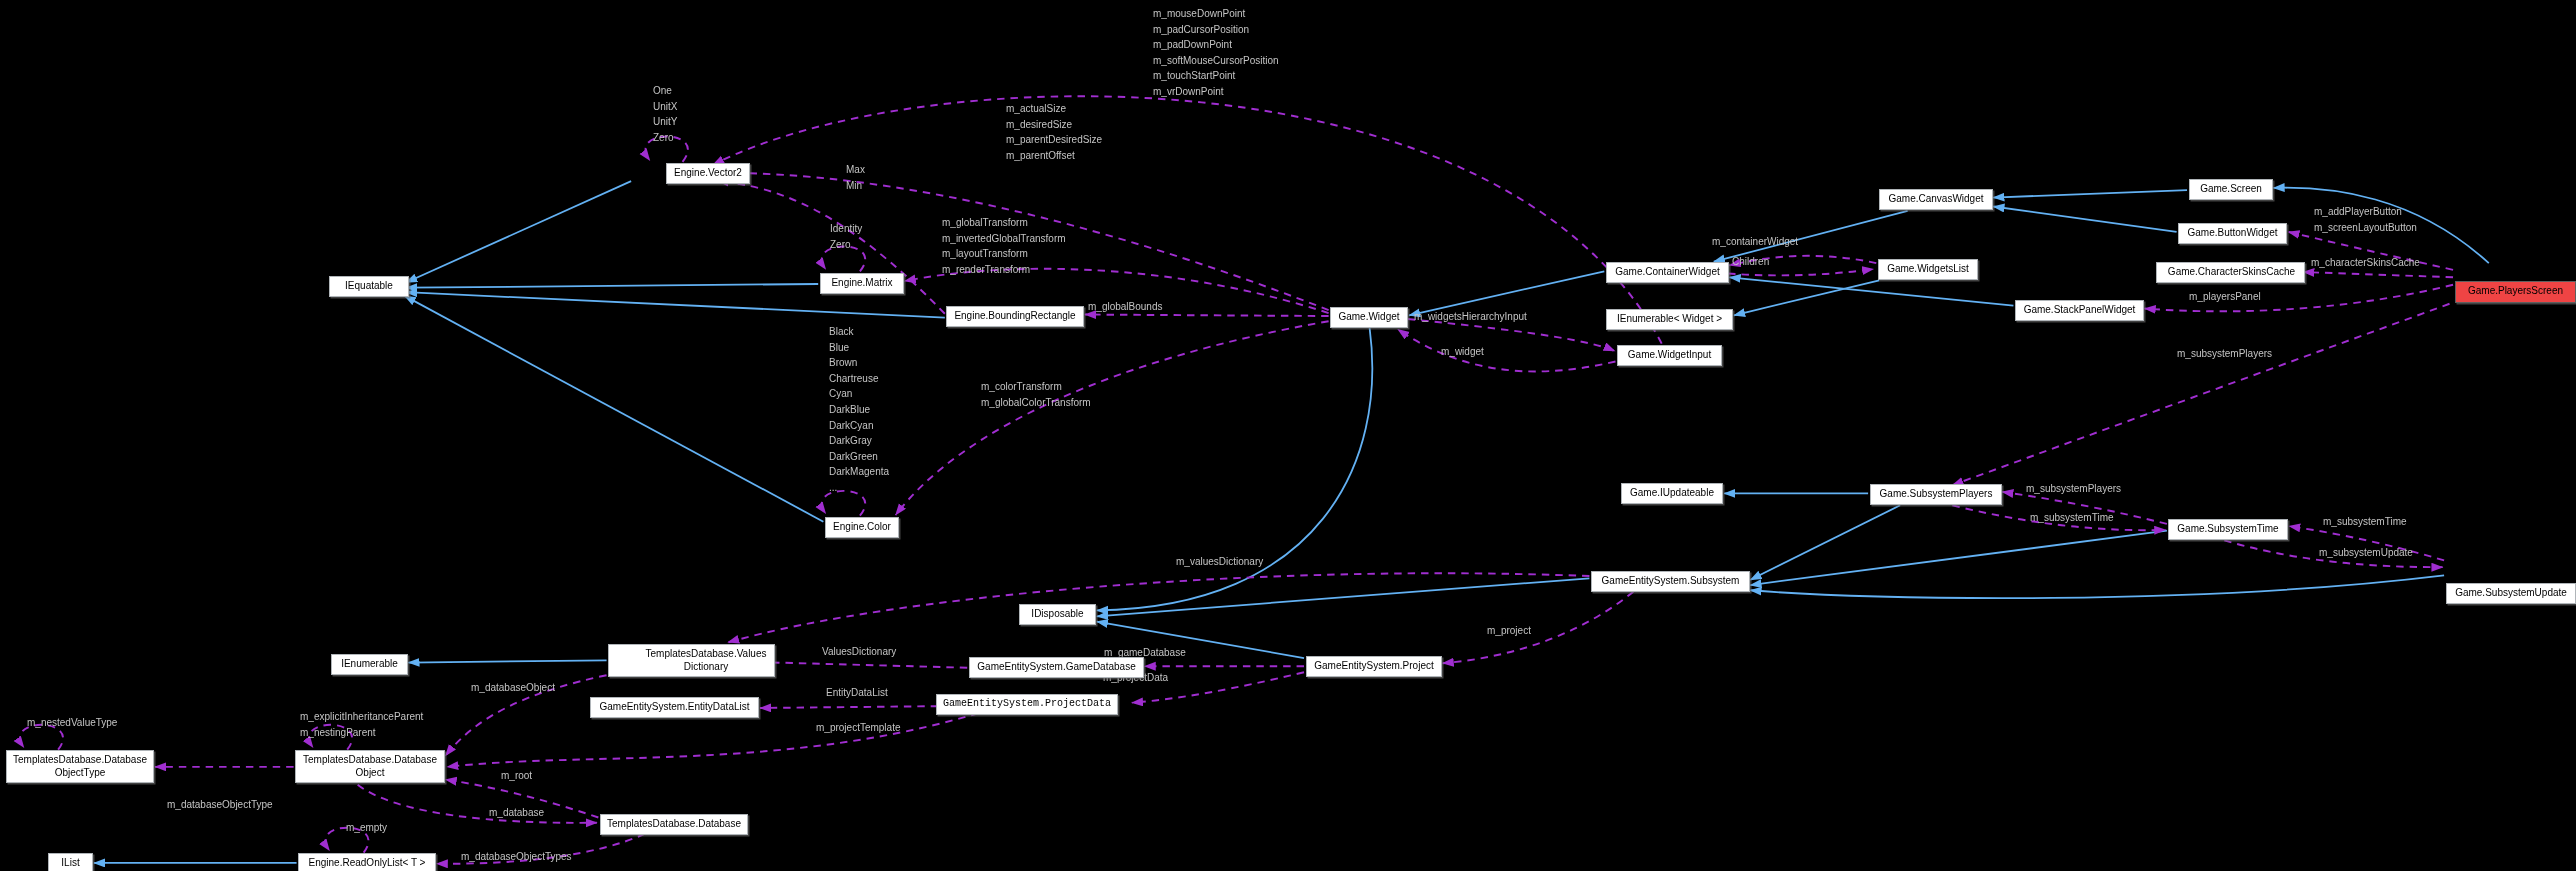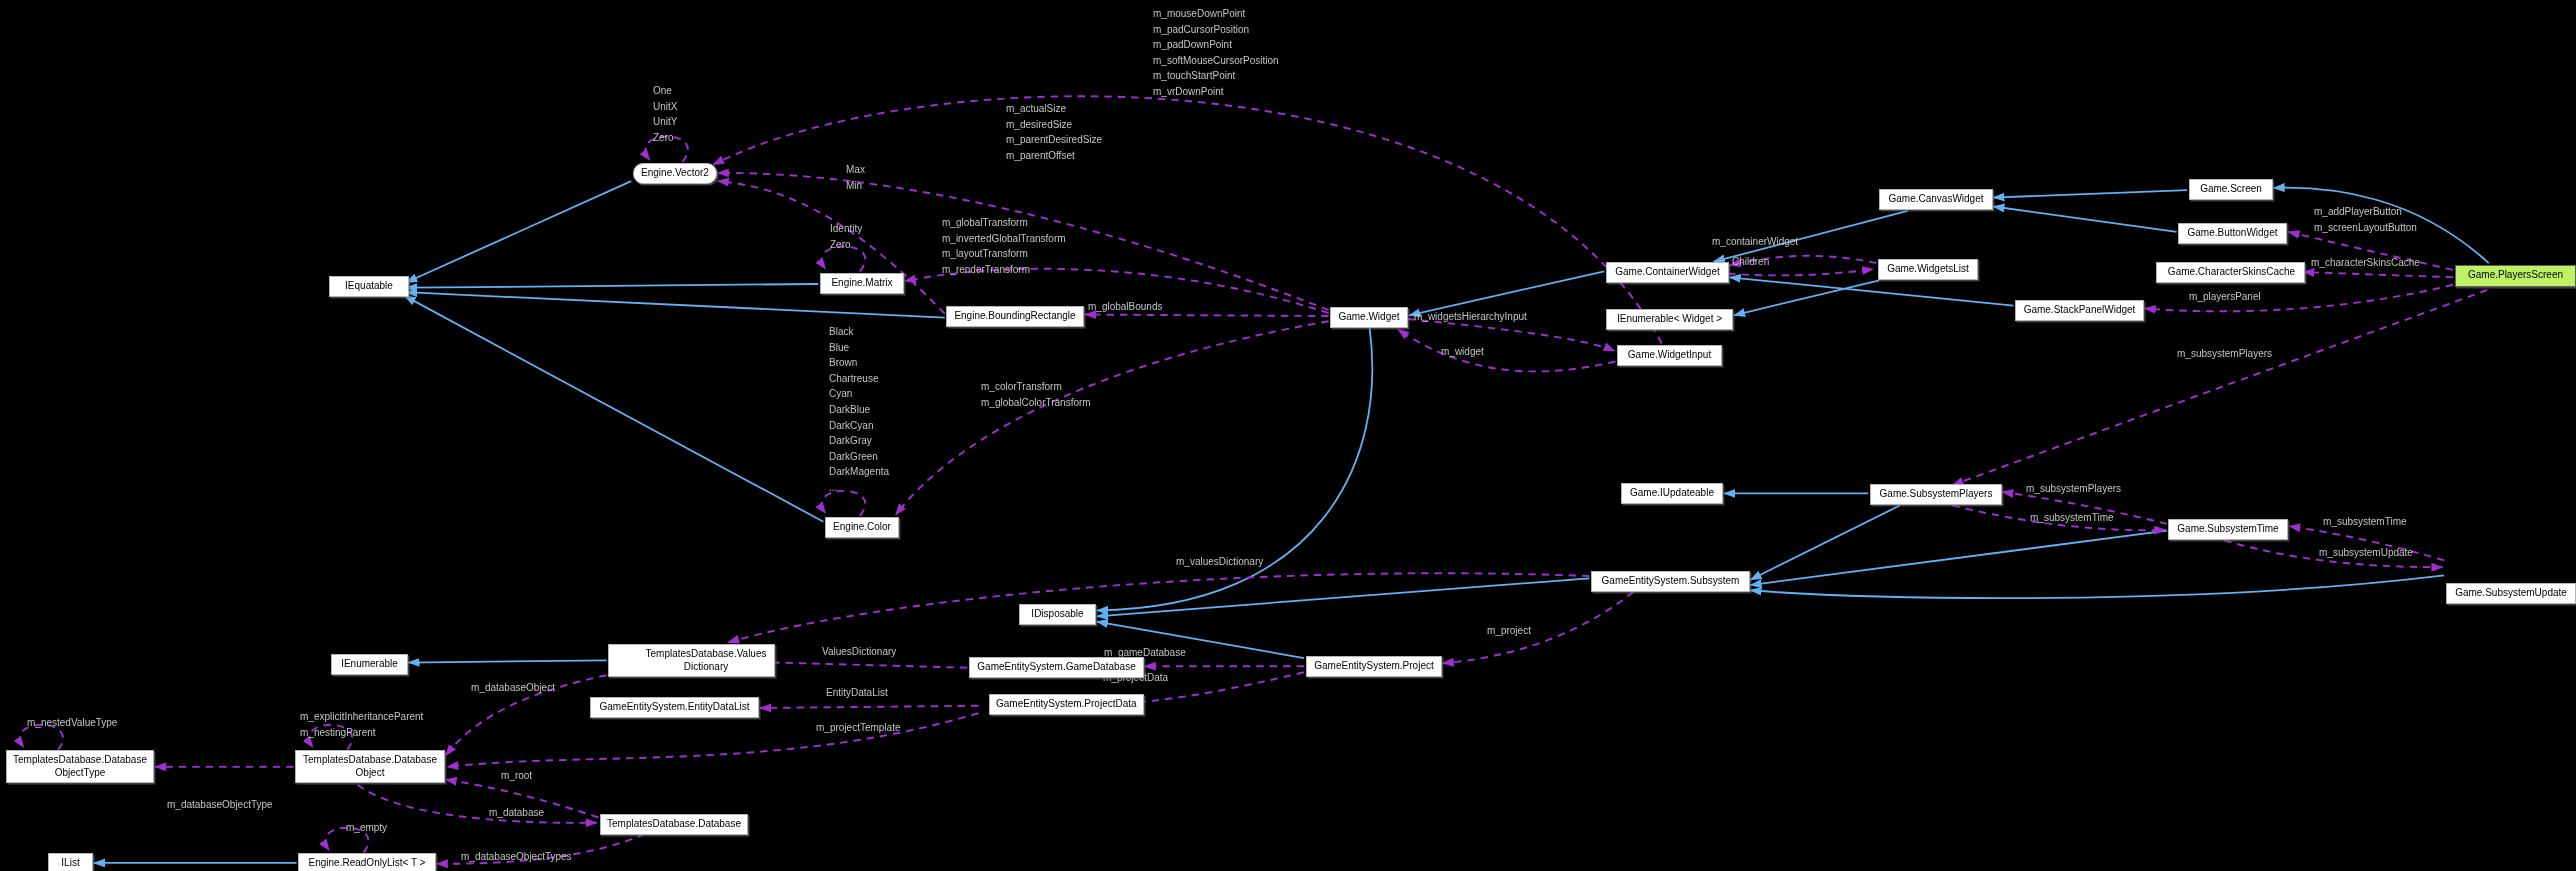--- a/index.html
+++ b/index.html
@@ -5,21 +5,21 @@
   html,body{margin:0;padding:0;background:#000;}
   #canvas{position:relative;width:2576px;height:872px;background:#000;overflow:hidden;
           font-family:"Liberation Sans", sans-serif;}
   #edges{position:absolute;left:0;top:0;width:2576px;height:872px;}
   .edge-inherit{fill:none;stroke:#63b1f3;stroke-width:2.4;}
   .edge-use{fill:none;stroke:#a02ed0;stroke-width:2.6;stroke-dasharray:10 8;}
   .node{position:absolute;background:#fff;color:#000;border:1.5px solid #b0b5b9;
         box-shadow:1.5px 1.5px 0 rgba(110,110,110,.6);
         font-size:10px;line-height:12.7px;padding:3px 6px;text-align:center;
         white-space:pre-line;transform:translateZ(0);}
-  .node.hl{background:#bef264;border-color:#5f5f5f;}
+  .node.hl{background:#ef4444;border-color:#5f5f5f;margin-top:16px;}
   .edge-label{position:absolute;color:#c4c4c4;font-size:10px;line-height:15.6px;
         white-space:pre-line;pointer-events:none;}
 </style>
 </head>
 <body>
 
 <div id="canvas">
     <svg id="edges" width="2576" height="872" viewBox="0 0 3457 1170">
       <defs>
         <marker id="ah-blue" markerUnits="userSpaceOnUse" markerWidth="20" markerHeight="14" refX="15" refY="6" orient="auto">
@@ -144,21 +144,21 @@
     <div class="edge-label" style="left: 816px; top: 720px;">m_projectTemplate</div>
     <div class="edge-label" style="left: 471px; top: 680px;">m_databaseObject</div>
     <div class="edge-label" style="left: 300px; top: 709px;">m_explicitInheritanceParent
 m_nestingParent</div>
     <div class="edge-label" style="left: 27px; top: 715px;">m_nestedValueType</div>
     <div class="edge-label" style="left: 167px; top: 757px; margin-top: 40px;">m_databaseObjectType</div>
     <div class="edge-label" style="left: 501px; top: 768px;">m_root</div>
     <div class="edge-label" style="left: 489px; top: 805px;">m_database</div>
     <div class="edge-label" style="left: 346px; top: 820px;">m_empty</div>
     <div class="edge-label" style="left: 461px; top: 849px;">m_databaseObjectTypes</div>
-    <div class="node" style="left: 633px; top: 163px; min-width: 70px; min-height: 11.2px; border-radius: 10px;">Engine.Vector2</div>
+    <div class="node" style="left: 666px; top: 163px; min-width: 70px; min-height: 11.2px;">Engine.Vector2</div>
     <div class="node" style="left: 329px; top: 276px; min-width: 66px; min-height: 11.2px;">IEquatable</div>
     <div class="node" style="left: 820px; top: 273px; min-width: 70px; min-height: 11.2px;">Engine.Matrix</div>
     <div class="node" style="left: 946px; top: 306px; min-width: 124px; min-height: 11.2px;">Engine.BoundingRectangle</div>
     <div class="node" style="left: 825px; top: 517px; min-width: 60px; min-height: 11.2px;">Engine.Color</div>
     <div class="node" style="left: 1330px; top: 307px; min-width: 64px; min-height: 11.2px;">Game.Widget</div>
     <div class="node" style="left: 1606px; top: 309px; min-width: 113px; min-height: 11.2px;">IEnumerable&lt; Widget &gt;</div>
     <div class="node" style="left: 1617px; top: 345px; min-width: 91px; min-height: 11.2px;">Game.WidgetInput</div>
     <div class="node" style="left: 1606px; top: 262px; min-width: 109px; min-height: 11.2px;">Game.ContainerWidget</div>
     <div class="node" style="left: 1878px; top: 259px; min-width: 86px; min-height: 11.2px;">Game.WidgetsList</div>
     <div class="node" style="left: 1879px; top: 189px; min-width: 100px; min-height: 12px;">Game.CanvasWidget</div>
@@ -172,21 +172,21 @@
     <div class="node" style="left: 2168px; top: 519px; min-width: 106px; min-height: 11.2px;">Game.SubsystemTime</div>
     <div class="node" style="left: 2446px; top: 556px; min-width: 116px; min-height: 11.2px; margin-top: 27px;">Game.SubsystemUpdate</div>
     <div class="node" style="left: 1591px; top: 571px; min-width: 145px; min-height: 11.2px;">GameEntitySystem.Subsystem</div>
     <div class="node" style="left: 1019px; top: 604px; min-width: 63px; min-height: 12px;">IDisposable</div>
     <div class="node" style="left: 331px; top: 654px; min-width: 63px; min-height: 11.2px;">IEnumerable</div>
     <div class="node" style="left: 608px; top: 644px; min-width: 124px; min-height: 24px; padding-left: 35px;">TemplatesDatabase.Values
 Dictionary</div>
     <div class="node" style="left: 969px; top: 657px; min-width: 161px; min-height: 11.2px;">GameEntitySystem.GameDatabase</div>
     <div class="node" style="left: 1306px; top: 656px; min-width: 122px; min-height: 11.2px;">GameEntitySystem.Project</div>
     <div class="node" style="left: 590px; top: 697px; min-width: 155px; min-height: 11.2px;">GameEntitySystem.EntityDataList</div>
-    <div class="node" style="left: 989px; top: 694px; min-width: 137px; min-height: 11.2px;">GameEntitySystem.ProjectData</div>
+    <div class="node" style="left: 936px; top: 694px; min-width: 137px; min-height: 11.2px; font-family: Liberation Mono, monospace;">GameEntitySystem.ProjectData</div>
     <div class="node" style="left: 6px; top: 750px; min-width: 134px; min-height: 24px;">TemplatesDatabase.Database
 ObjectType</div>
     <div class="node" style="left: 295px; top: 750px; min-width: 136px; min-height: 24px;">TemplatesDatabase.Database
 Object</div>
     <div class="node" style="left: 600px; top: 814px; min-width: 134px; min-height: 11.2px;">TemplatesDatabase.Database</div>
     <div class="node" style="left: 48px; top: 853px; min-width: 31px; min-height: 11.2px;">IList</div>
     <div class="node" style="left: 298px; top: 853px; min-width: 124px; min-height: 11.2px;">Engine.ReadOnlyList&lt; T &gt;</div>
   </div>
 
 

